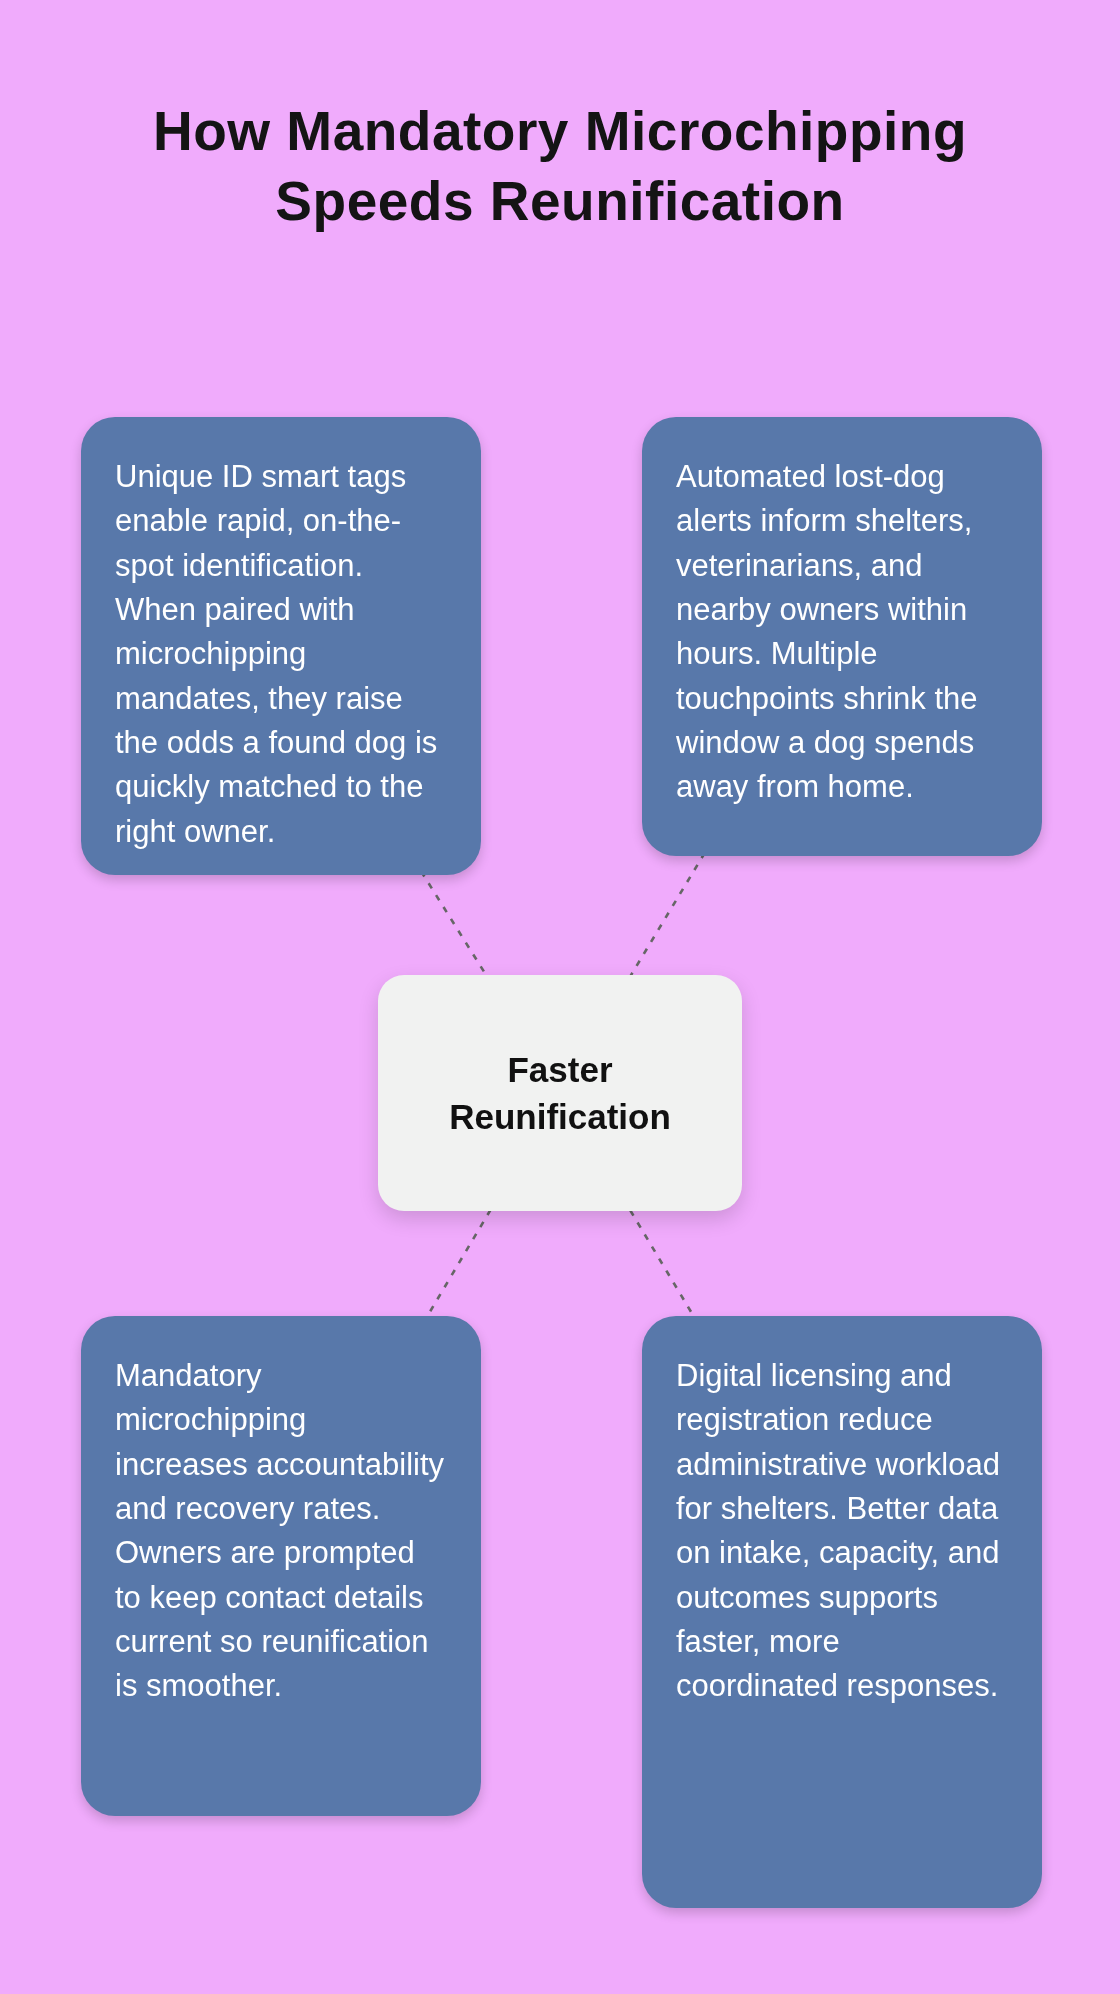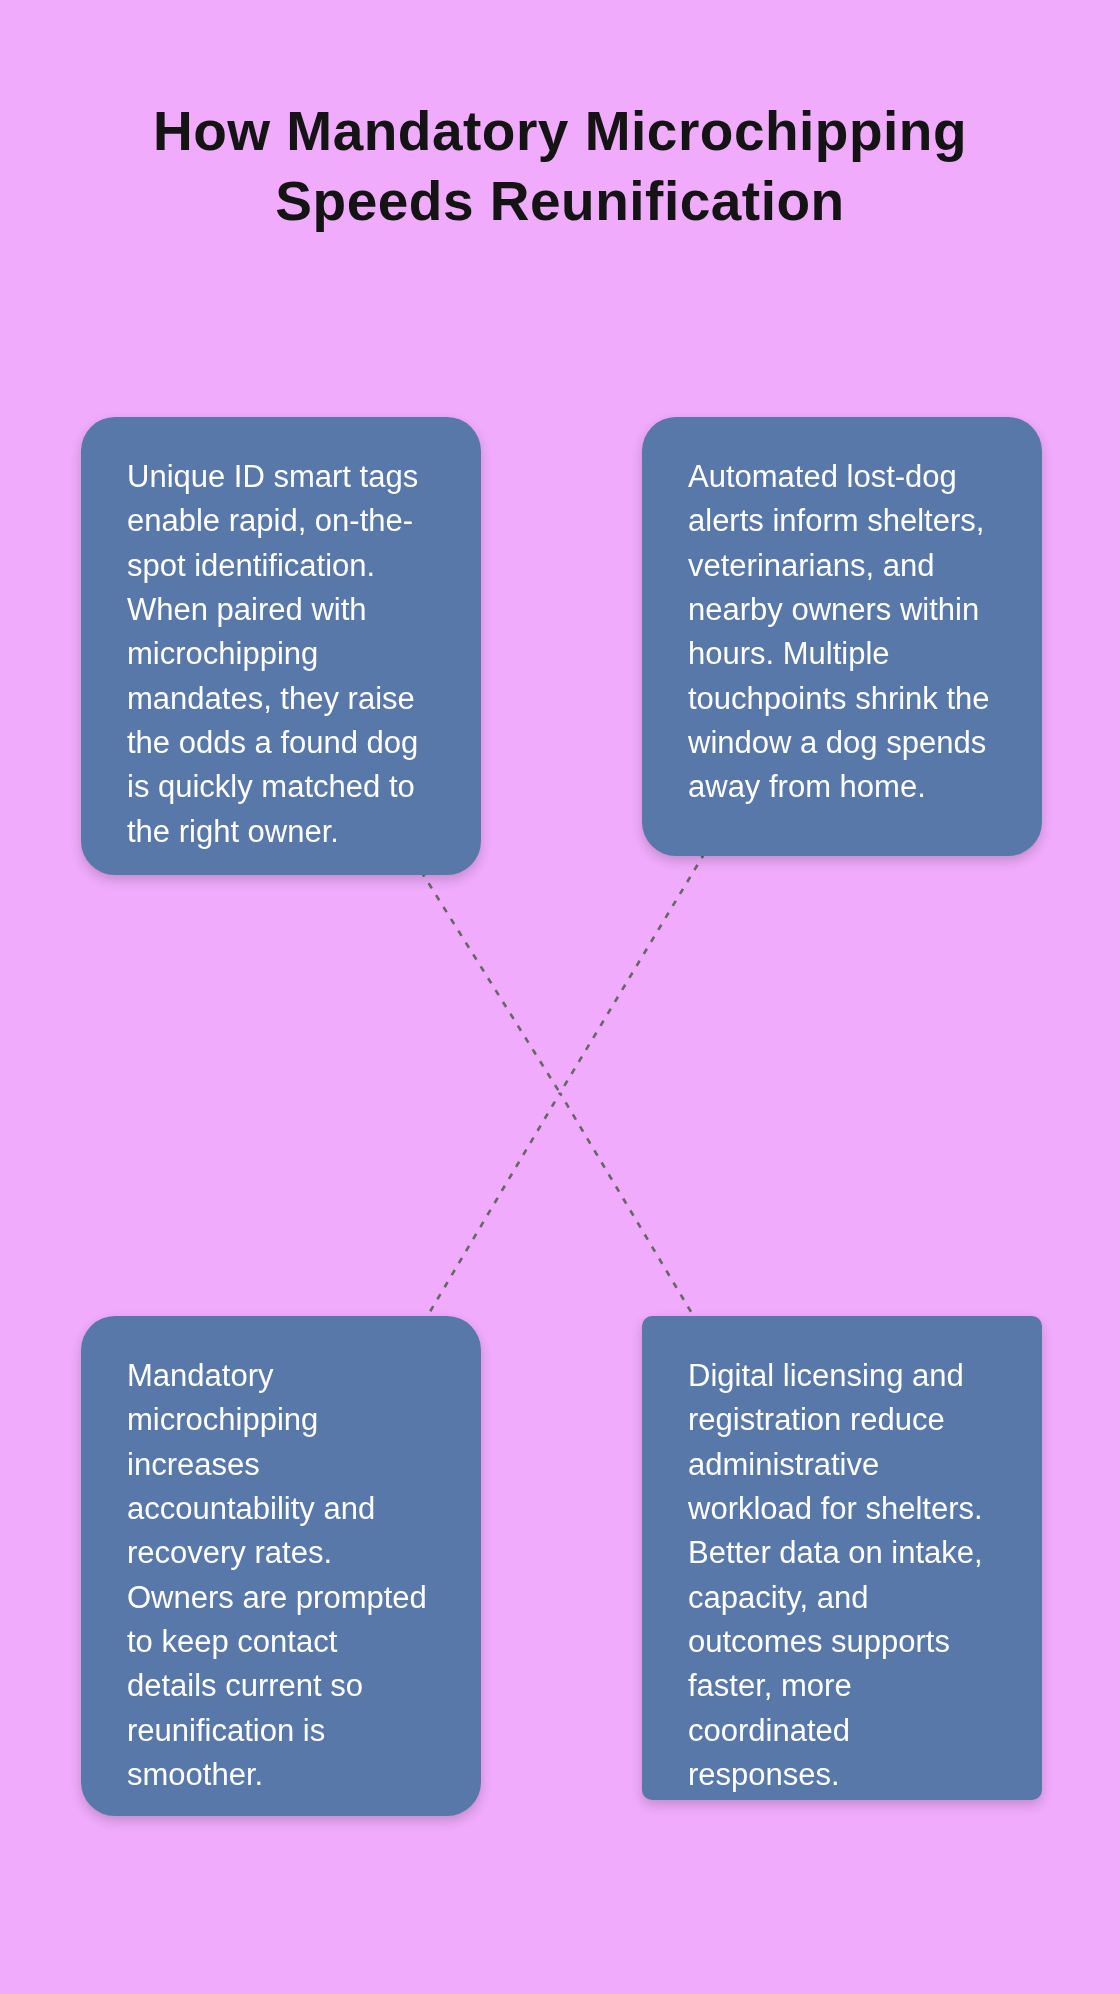--- a/index.html
+++ b/index.html
@@ -43,34 +43,34 @@
     stroke-dasharray: 6 8;
     fill: none;
   }
   .node {
     position: absolute;
     z-index: 2;
     background: #5878aa;
     border-radius: 34px;
     box-shadow: 0 5px 12px rgba(0,0,0,0.18);
     box-sizing: border-box;
-    padding: 38px 46px;
+    padding: 38px 34px;
     color: #ffffff;
   }
   .node p {
     margin: 0;
     font-size: 31px;
     line-height: 1.43;
     font-weight: 400;
     color: #ffffff;
   }
   .node.top-left    { left: 81px;  top: 417px;  width: 400px; height: 458px; }
   .node.top-right   { left: 642px; top: 417px;  width: 400px; height: 439px; }
   .node.bottom-left { left: 81px;  top: 1316px; width: 400px; height: 500px; }
-  .node.bottom-right{ left: 642px; top: 1316px; width: 400px; height: 484px; border-radius: 10px; }
+  .node.bottom-right{ left: 642px; top: 1316px; width: 400px; height: 592px; }
   .center-node {
     position: absolute;
     z-index: 3;
     left: 378px;
     top: 975px;
     width: 364px;
     height: 236px;
     background: #f1f2f1;
     border-radius: 26px;
     box-shadow: 0 8px 20px rgba(0,0,0,0.15);
@@ -103,20 +103,23 @@
   </svg>
 
   <div class="node top-left">
     <p>Unique ID smart tags enable rapid, on-the-spot identification. When paired with microchipping mandates, they raise the odds a found dog is quickly matched to the right owner.</p>
   </div>
 
   <div class="node top-right">
     <p>Automated lost-dog alerts inform shelters, veterinarians, and nearby owners within hours. Multiple touchpoints shrink the window a dog spends away from home.</p>
   </div>
 
+  <div class="center-node">
+    <span>Faster Reunification</span>
+  </div>
 
   <div class="node bottom-left">
     <p>Mandatory microchipping increases accountability and recovery rates. Owners are prompted to keep contact details current so reunification is smoother.</p>
   </div>
 
   <div class="node bottom-right">
     <p>Digital licensing and registration reduce administrative workload for shelters. Better data on intake, capacity, and outcomes supports faster, more coordinated responses.</p>
   </div>
 
 </div>

